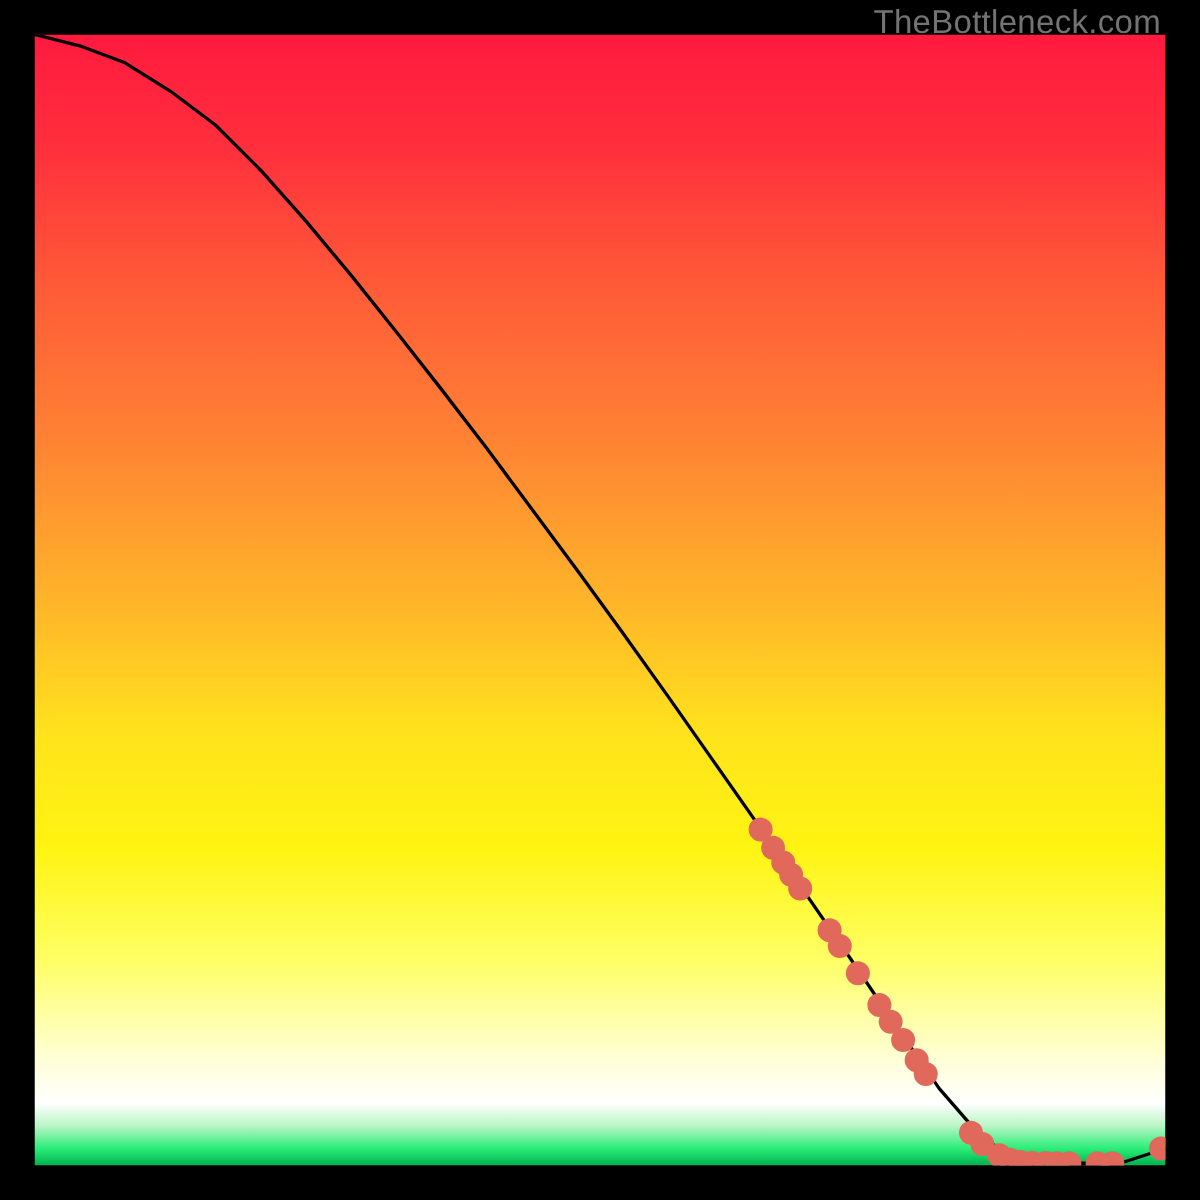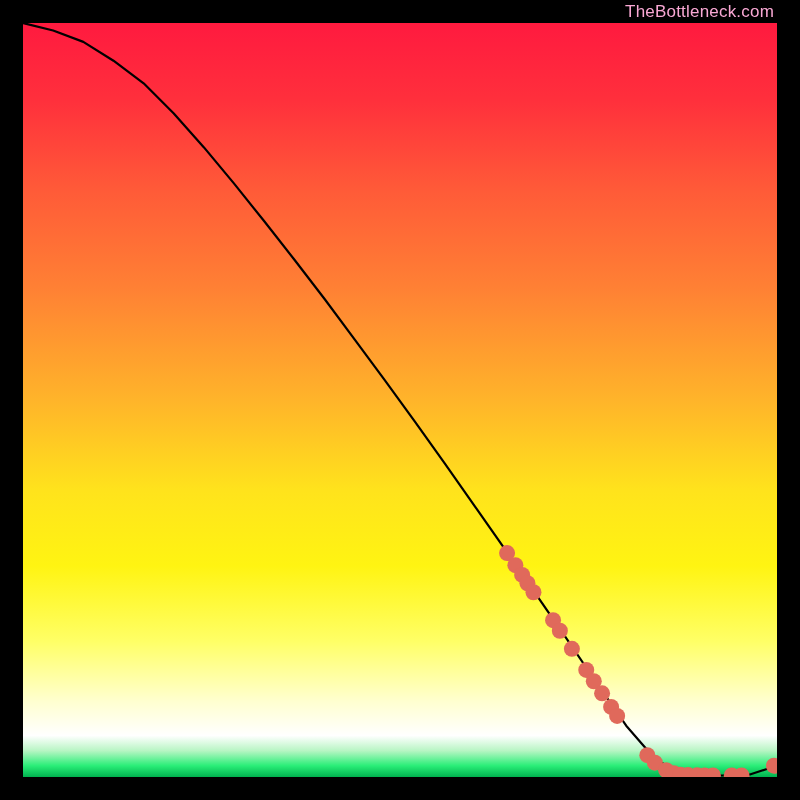--- a/index.html
+++ b/index.html
@@ -23,22 +23,22 @@
     position: absolute;
     left: 0;
     top: 0;
     width: 754px;
     height: 754px;
   }
   .watermark {
     position: absolute;
     top: 2px;
     right: 26px;
-    color: #f9a8d4;
-    font-size: 17px;
+    color: #737373;
+    font-size: 22px;
     font-weight: 500;
     letter-spacing: 0.2px;
   }
   svg { display: block; }
 </style>
 </head>
 <body>
 
 <div class="frame">
   <svg class="plot" viewBox="0 0 754 754" width="754" height="754" preserveAspectRatio="none">

